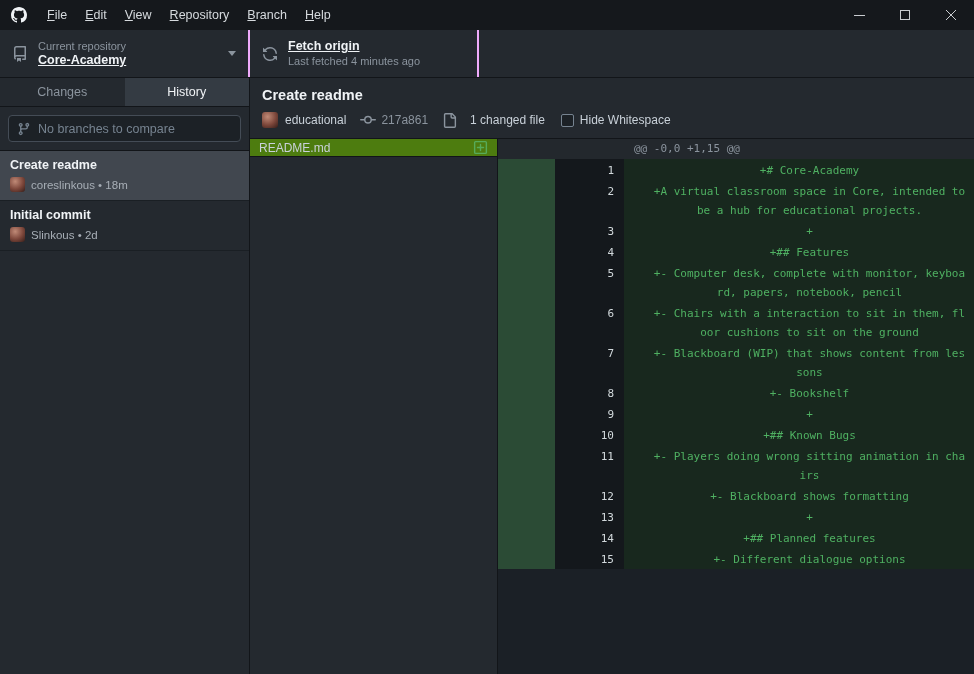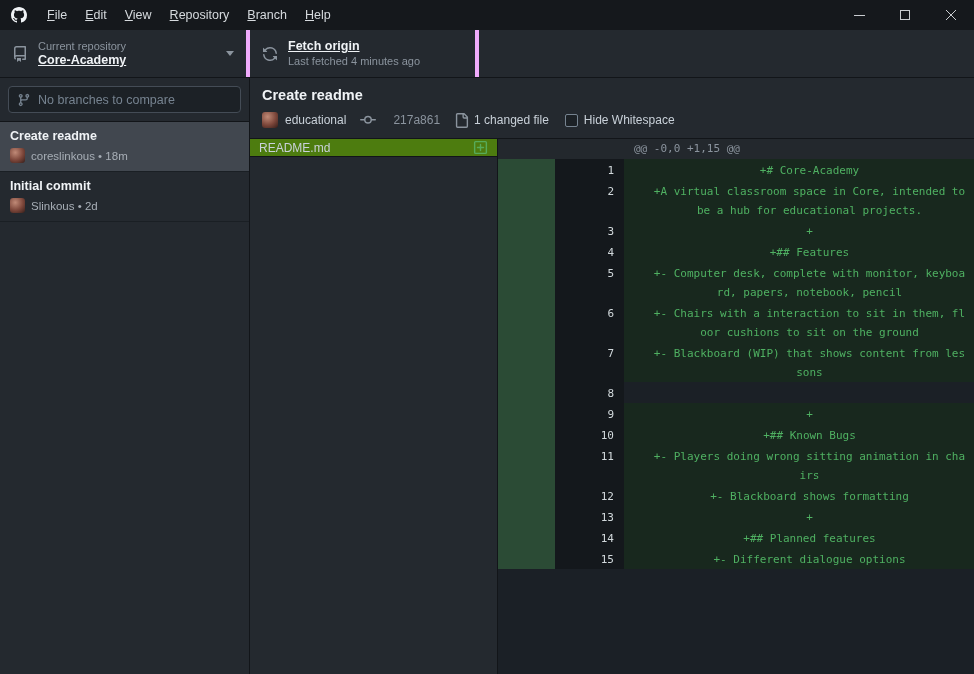--- a/index.html
+++ b/index.html
@@ -11,21 +11,21 @@
   .titlebar { height:30px; background:#15181c; display:flex; align-items:center; flex-shrink:0; }
   .gh-logo { width:16px; height:16px; margin:0 11px 0 11px; color:#f0f3f6; display:flex; }
   .menus { display:flex; height:100%; }
   .menu-item { display:inline-block; line-height:30px; padding:0 9px; font-size:12.5px; color:#d6dade; cursor:default; }
   .menu-item::first-letter { text-decoration:underline; }
   .win-controls { margin-left:auto; display:flex; height:100%; }
   .win-btn { width:46px; height:100%; display:flex; align-items:center; justify-content:center; }
 
   
   .toolbar { height:48px; background:#24292f; display:flex; flex-shrink:0; border-bottom:1px solid #121519; }
-  .tool-section { display:flex; align-items:center; padding:0 12px; border-right:4px solid #f0abfc; }
+  .tool-section { display:flex; align-items:center; padding:0 12px; border-right:2px solid #f0abfc; }
   .tool-section.repo { width:250px; }
   .tool-section.branch { width:229px; }
   .tool-section.fetch { width:229px; }
   .ticon { color:#8b949e; margin-right:10px; display:flex; flex-shrink:0; }
   .tool-text { display:flex; flex-direction:column; justify-content:center; min-width:0; }
   .tool-label { font-size:11px; color:#8b949e; line-height:14px; white-space:nowrap; }
   .tool-value { font-size:12.5px; font-weight:700; color:#f0f3f6; line-height:15px; white-space:nowrap;text-decoration:underline; }
   .chevron { margin-left:auto; width:0; height:0; border-left:4px solid transparent; border-right:4px solid transparent; border-top:5px solid #8b949e; }
 
   
@@ -50,22 +50,22 @@
             background:radial-gradient(circle at 35% 30%, #c08a77, #7c463a 55%, #3c221d 95%); }
 
   
   .content { flex:1; display:flex; flex-direction:column; min-width:0; }
   .commit-header { background:#24292f; padding:9px 12px 10px; border-bottom:1px solid #121519; flex-shrink:0; }
   .commit-header h1 { font-size:14.5px; font-weight:700; color:#f0f3f6; margin-bottom:9px; }
   .meta-row { display:flex; align-items:center; font-size:12px; color:#8b949e; }
   .meta-row .avatar { width:16px; height:16px; }
   .meta-author { color:#c9d1d9; margin-left:7px; }
   .micon { color:#8b949e; display:flex; margin-left:14px; }
-  .sha { color:#8b949e; margin-left:17px; }
-  .files-count { color:#c9d1d9; margin-left:5px; }
+  .sha { color:#8b949e; margin-left:5px; }
+  .files-count { color:#c9d1d9; margin-left:13px; }
   .checkbox { width:13px; height:13px; border:1px solid #768390; border-radius:2px; background:#1c2126; margin-left:16px; flex-shrink:0; cursor:pointer; }
   .hw-label { color:#c9d1d9; margin-left:6px; }
 
   .diff-wrap { flex:1; display:flex; min-height:0; }
   .file-col { width:248px; background:#24292f; border-right:1px solid #121519; flex-shrink:0; }
   .file-row { height:18px; background:#4d7c0f; border-bottom:1px solid #121519; display:flex; align-items:center; padding:0 9px; font-size:12px; color:#c9d1d9; cursor:default; }
   .file-plus { margin-left:auto; color:var(--file-added-icon,#57ab5a); display:flex; }
 
   .diff-col { flex:1; background:#1b2026; font-family:"DejaVu Sans Mono", monospace; font-size:11px; overflow:hidden; }
   .hunk-row { display:flex; background:#23282d; }
@@ -138,20 +138,24 @@
       <div class="tool-text">
         <div class="tool-value">Fetch origin</div>
         <div class="tool-label">Last fetched 4 minutes ago</div>
       </div>
     </div>
   </div>
 
   <div class="body-row">
 
     <aside class="sidebar">
+      <div class="tabs">
+          <div class="tab">Changes</div>
+          <div class="tab active">History</div>
+        </div>
       <div class="filter-wrap">
         <div class="filter-input">
           <span class="ficon">
             <svg width="14" height="14" viewBox="0 0 16 16" fill="currentColor">
                 <path d="M9.5 3.25a2.25 2.25 0 1 1 3 2.122V6A2.5 2.5 0 0 1 10 8.5H6a1 1 0 0 0-1 1v1.128a2.251 2.251 0 1 1-1.5 0V5.372a2.25 2.25 0 1 1 1.5 0v1.836A2.493 2.493 0 0 1 6 7h4a1 1 0 0 0 1-1v-.628A2.25 2.25 0 0 1 9.5 3.25Zm-6 0a.75.75 0 1 0 1.5 0 .75.75 0 0 0-1.5 0Zm8.25-.75a.75.75 0 1 0 0 1.5.75.75 0 0 0 0-1.5ZM4.25 12a.75.75 0 1 0 0 1.5.75.75 0 0 0 0-1.5Z"></path>
               </svg>
           </span>
           <input class="compare-input" placeholder="No branches to compare" style="">
         </div>
       </div>
@@ -246,20 +250,21 @@
                 <div class="d-text">+- Chairs with a interaction to sit in them, floor cushions to sit on the ground</div>
               </div>
               <div class="diff-row">
                 <div class="g-old"></div>
                 <div class="g-num">7</div>
                 <div class="d-text">+- Blackboard (WIP) that shows content from lessons</div>
               </div>
               <div class="diff-row">
                 <div class="g-old"></div>
                 <div class="g-num">8</div>
+                <div class="d-text">+- Bookshelf</div>
               </div>
               <div class="diff-row">
                 <div class="g-old"></div>
                 <div class="g-num">9</div>
                 <div class="d-text">+</div>
               </div>
               <div class="diff-row">
                 <div class="g-old"></div>
                 <div class="g-num">10</div>
                 <div class="d-text">+## Known Bugs</div>

